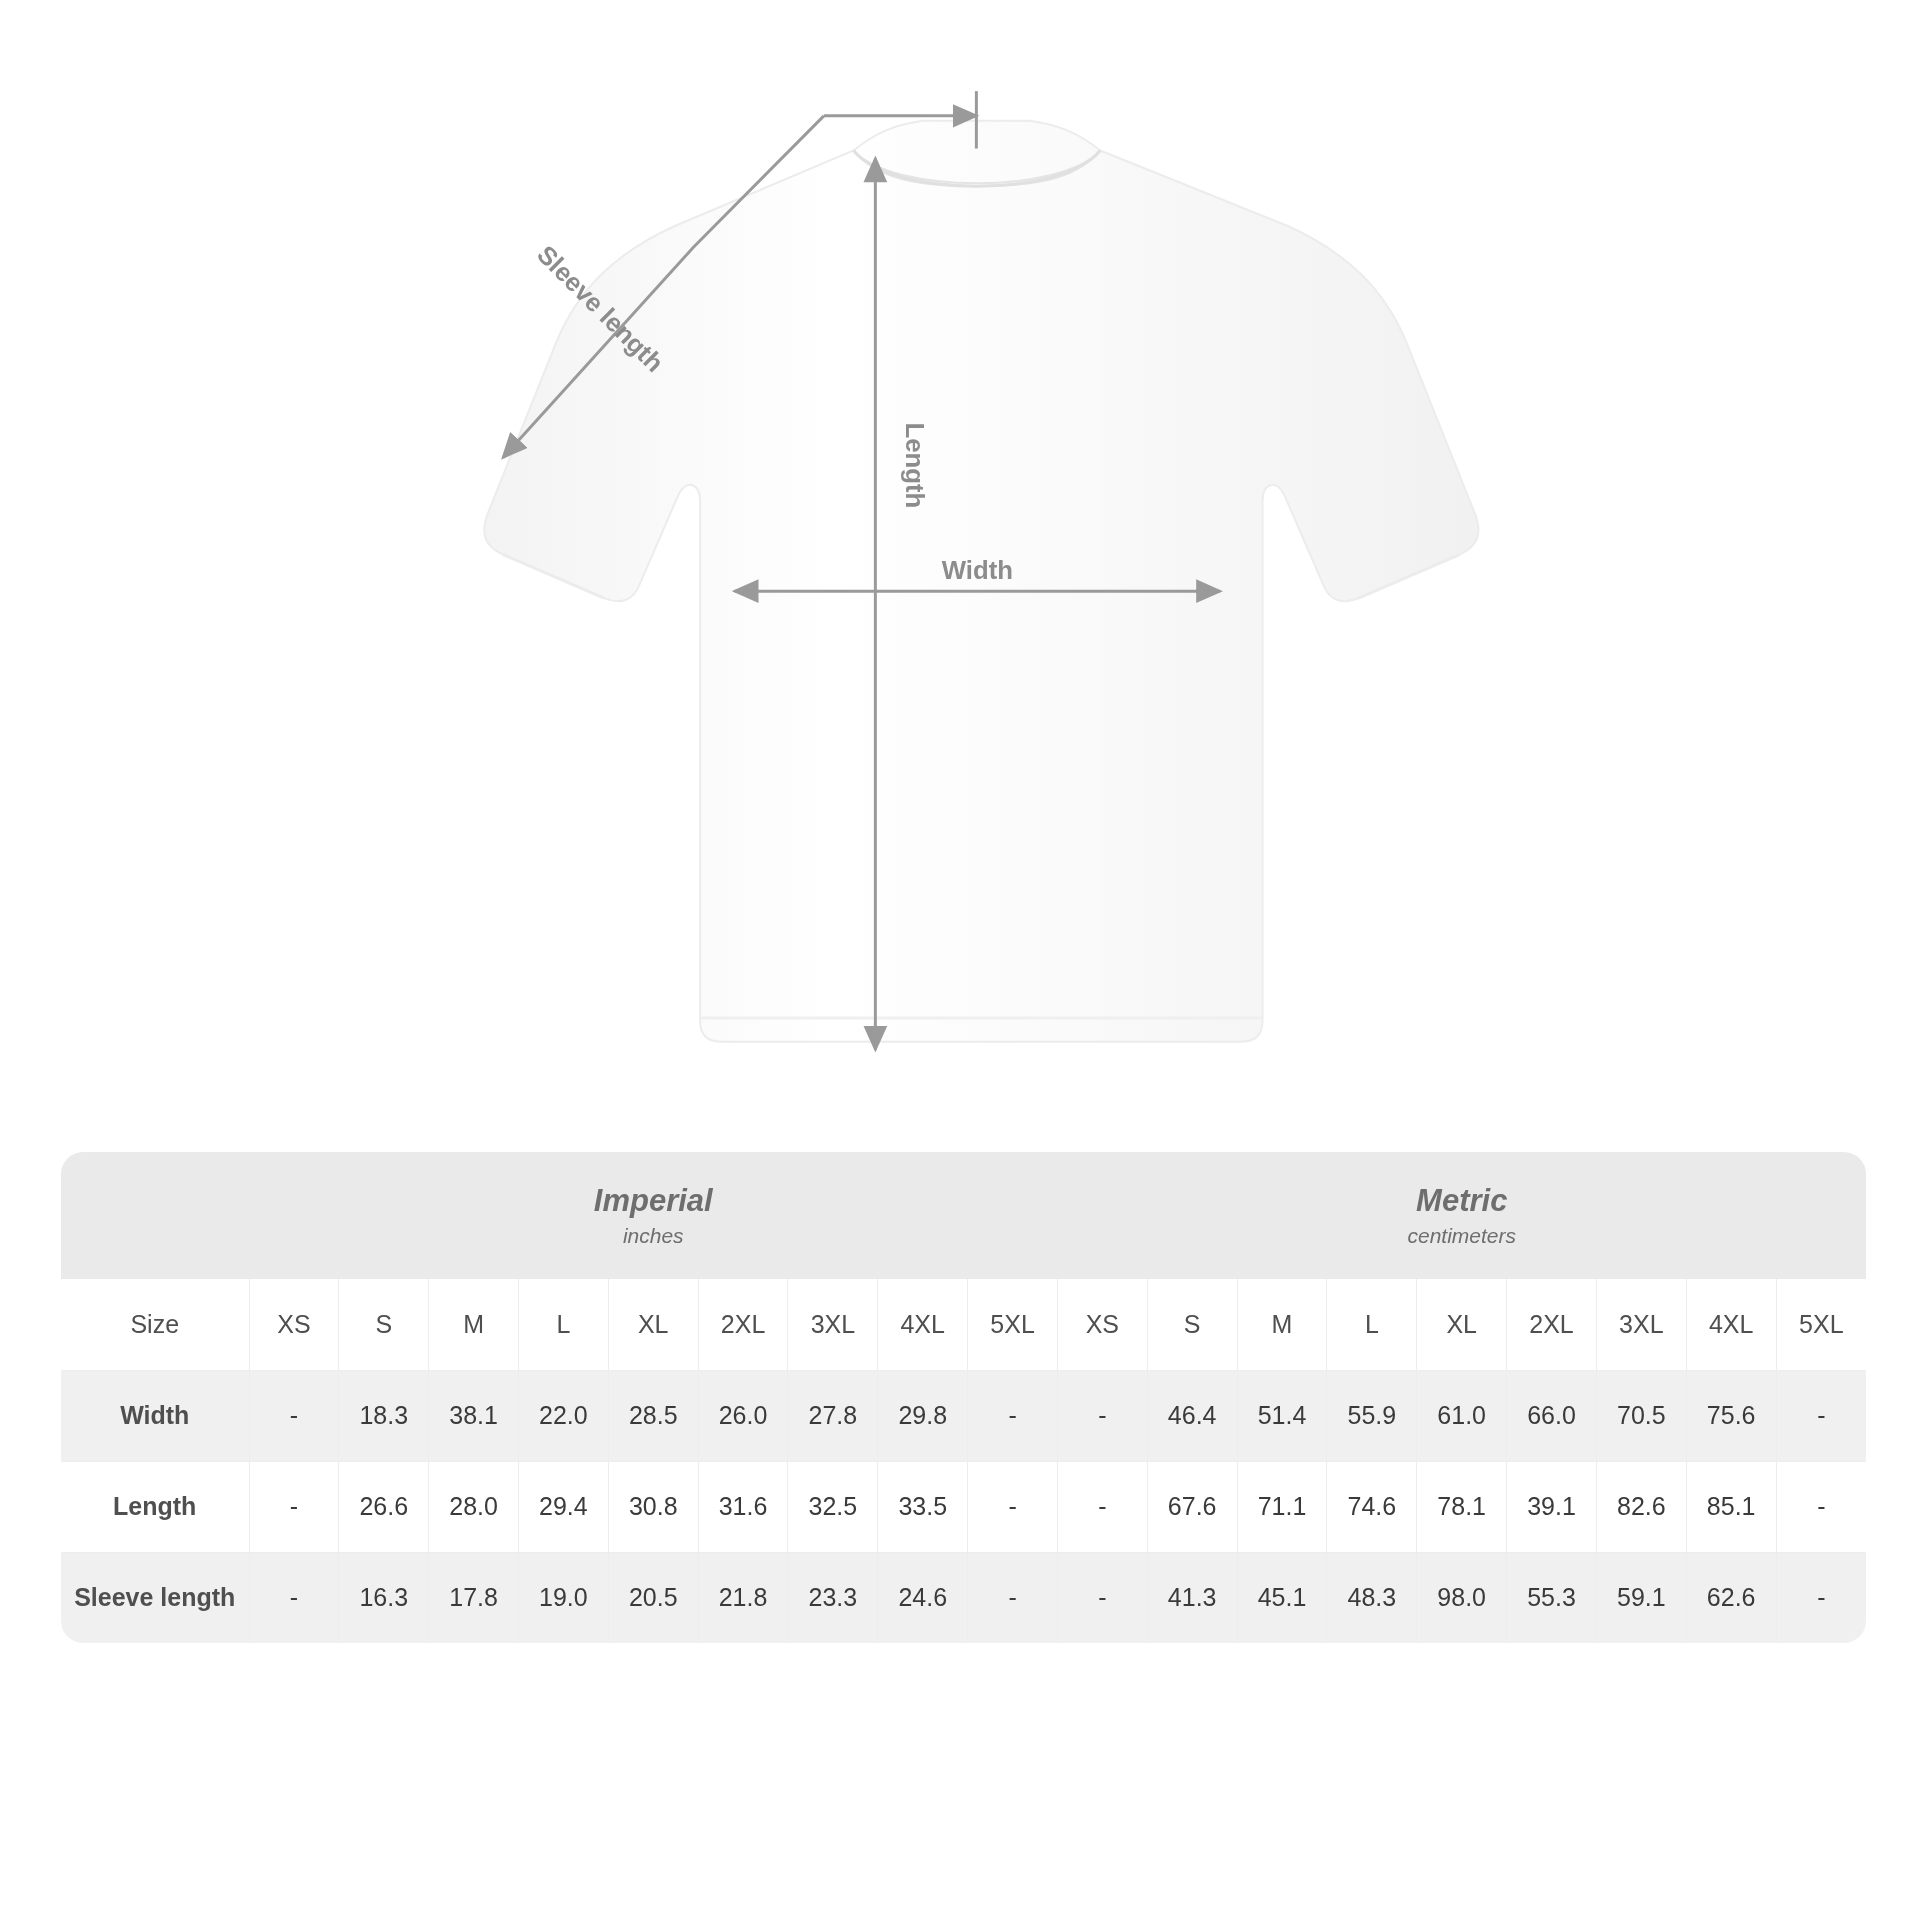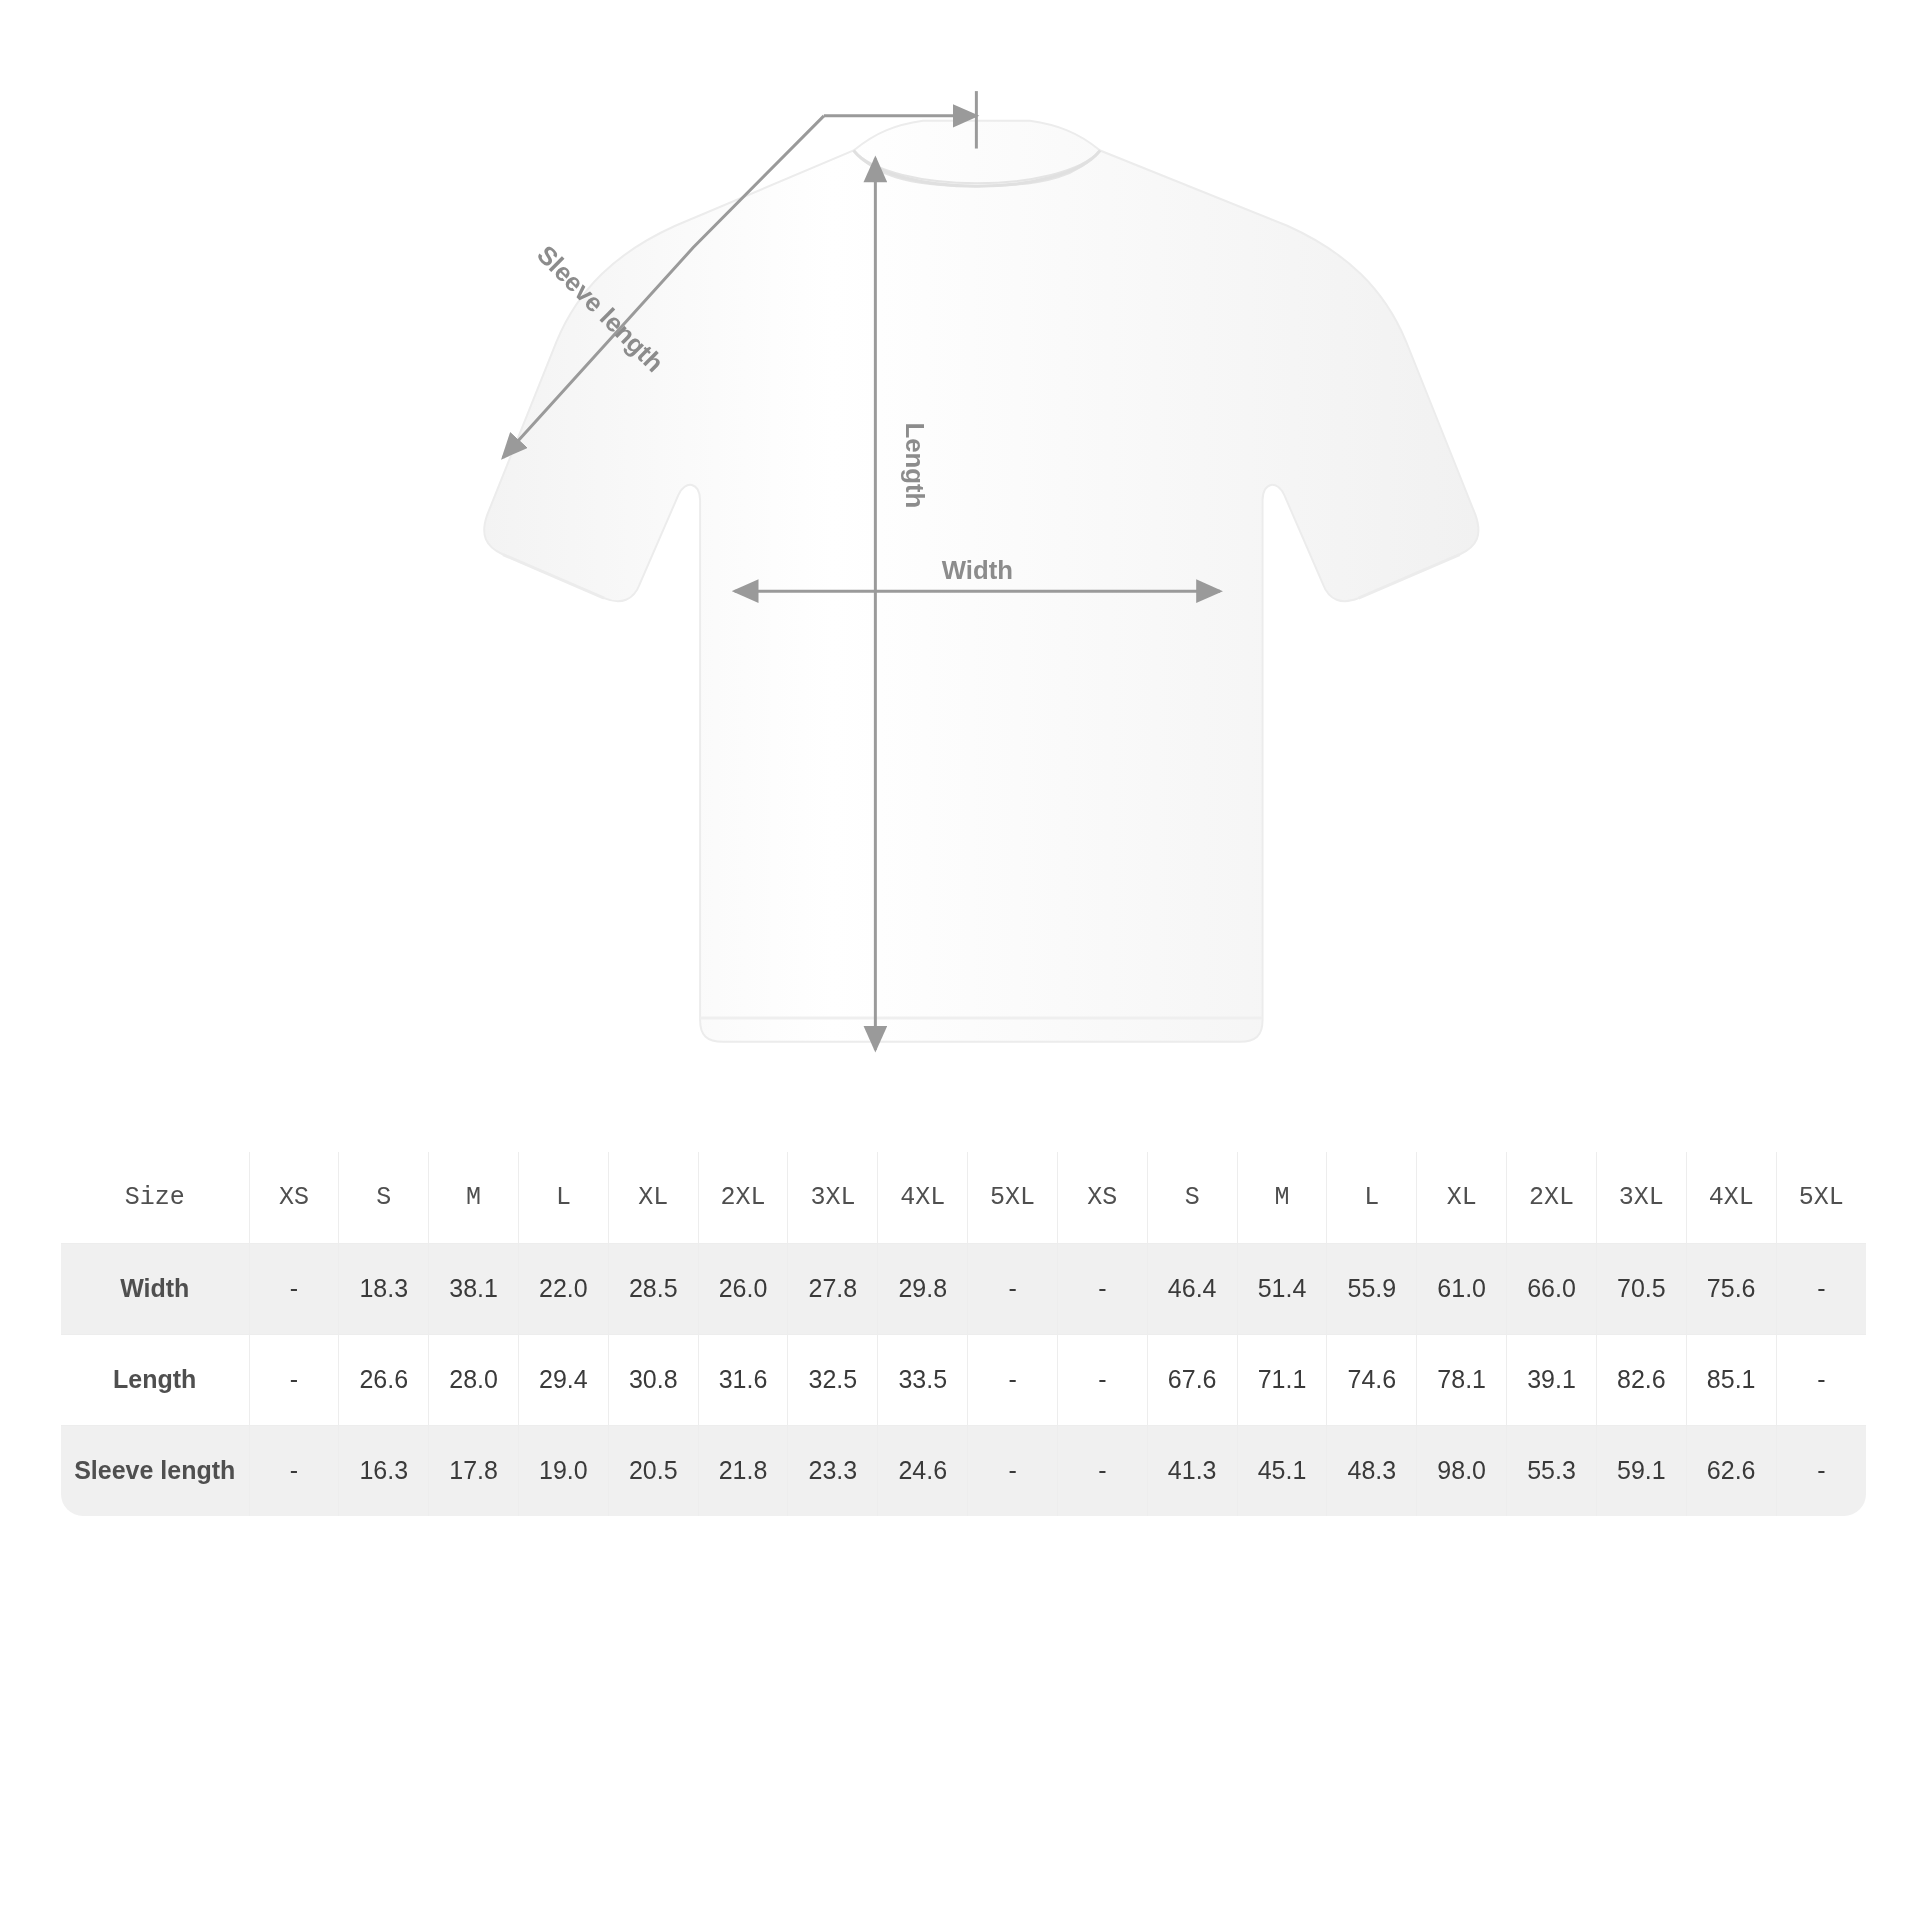--- a/index.html
+++ b/index.html
@@ -79,21 +79,20 @@
     margin-top: 6px;
   }
   
   .size-row td {
     height: 91px;
     font-size: 25px;
     font-weight: bold;
     color: #4f4f4f;
     background: #ffffff;
     border-left: 1px solid #ededed;
-    font-family: Liberation Mono, monospace;
   }
   .size-row td.rowlabel {
     font-size: 25px;
     border-left: none;
   }
   
   .data-row td {
     height: 91px;
     font-size: 25px;
     color: #3a3a3a;
@@ -188,20 +187,31 @@
     </svg>
   </div>
 
 
   <div class="table-wrap">
     <table class="size-table">
       <colgroup>
         <col class="first-col">
       </colgroup>
       <tbody id="table-body">
+          <tr class="sys-row">
+            <td></td>
+            <td colspan="9">
+              <div class="sys-name">Imperial</div>
+              <div class="sys-unit">inches</div>
+            </td>
+            <td colspan="9">
+              <div class="sys-name">Metric</div>
+              <div class="sys-unit">centimeters</div>
+            </td>
+          </tr>
           <tr class="size-row">
             <td class="rowlabel">Size</td>
             <td>XS</td>
             <td>S</td>
             <td>M</td>
             <td>L</td>
             <td>XL</td>
             <td>2XL</td>
             <td>3XL</td>
             <td>4XL</td>

